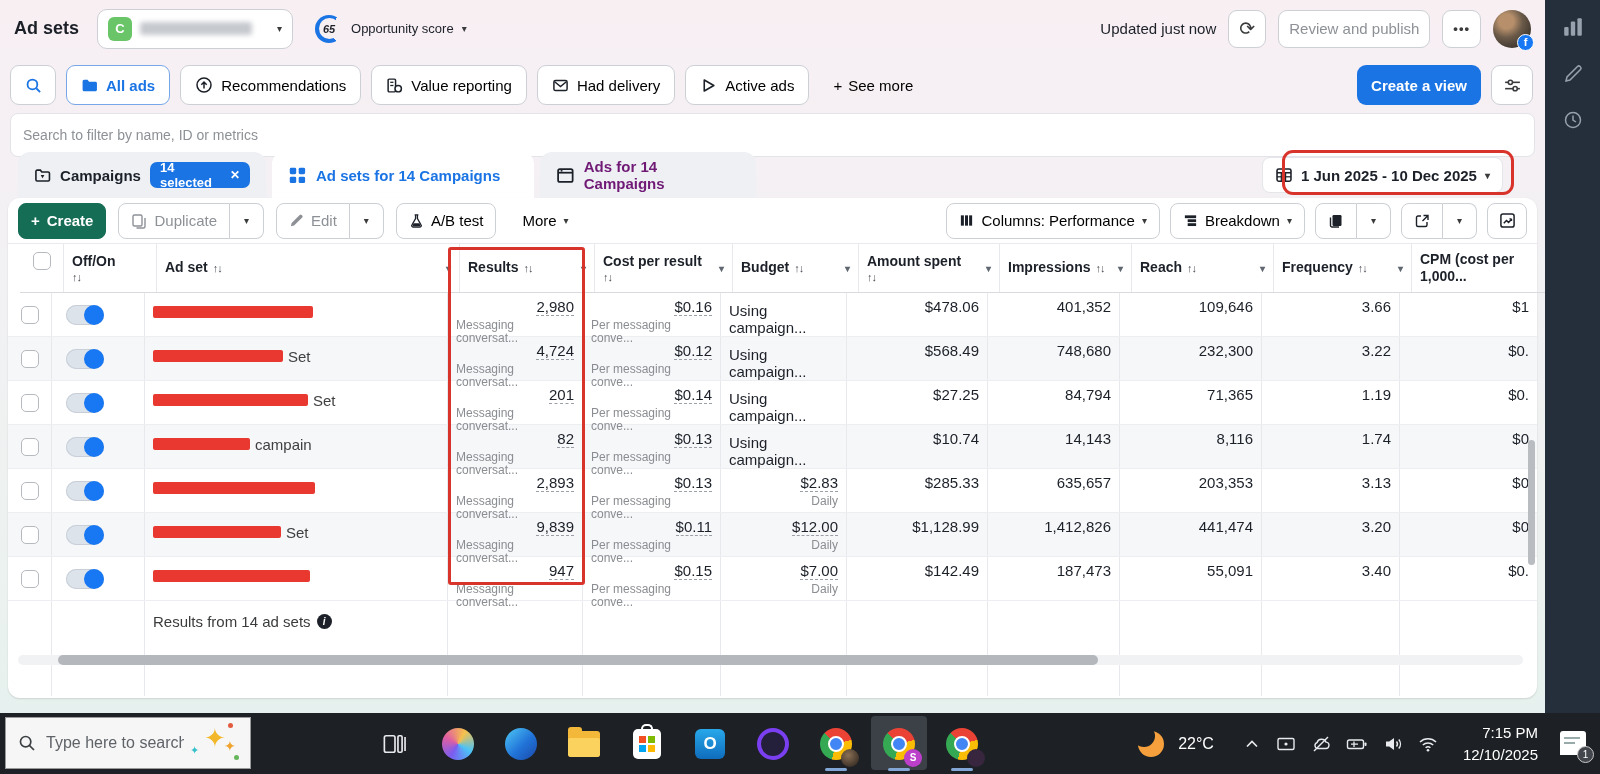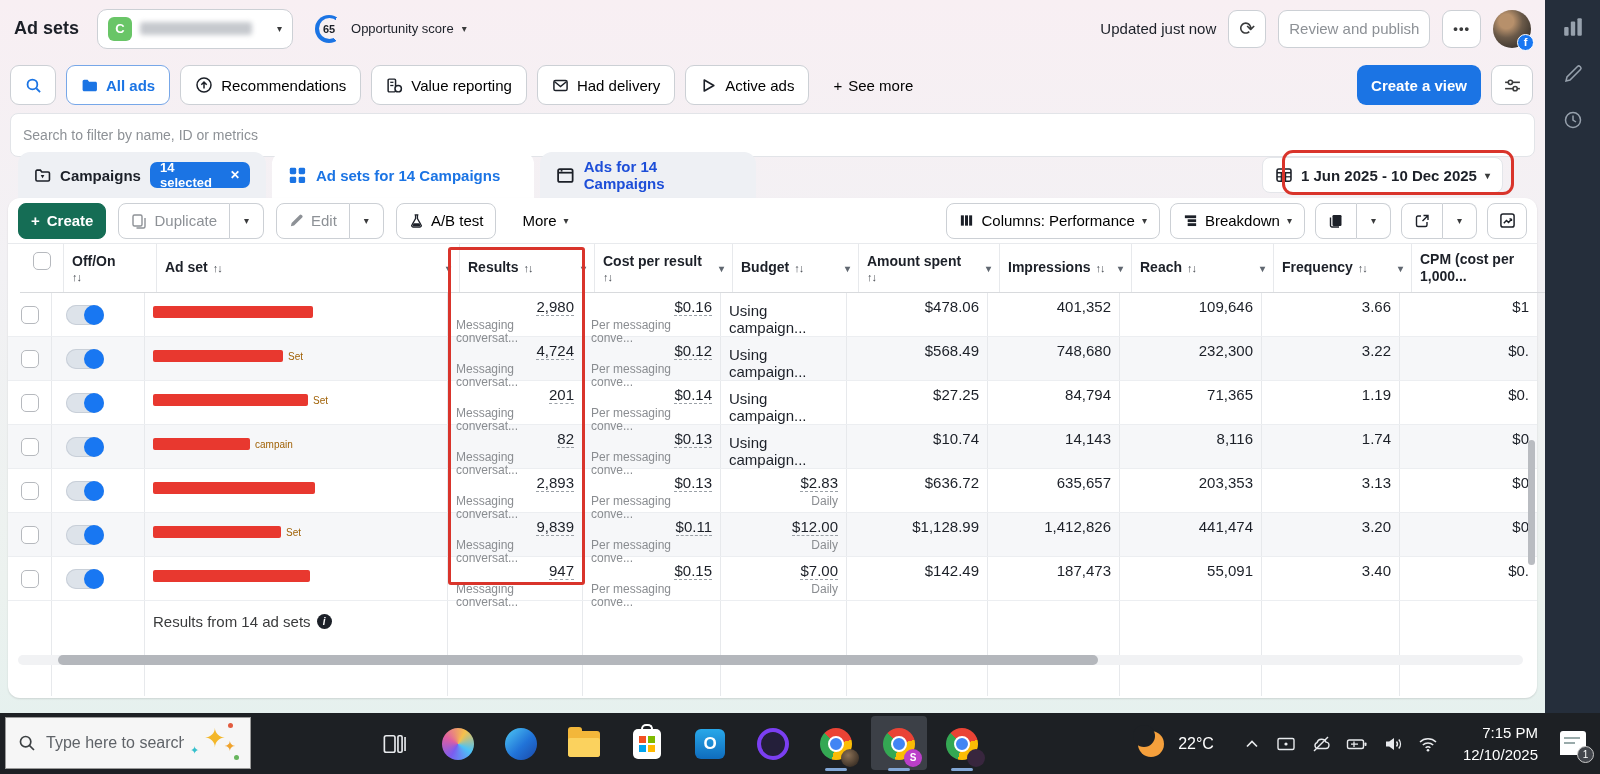--- a/index.html
+++ b/index.html
@@ -13,21 +13,21 @@
   .page-title { font-size:18px; font-weight:700; margin-left:14px; }
   .account-pill { margin-left:18px; width:196px; height:40px; background:#fff; border:1px solid #ccd0d5;
     border-radius:10px; display:flex; align-items:center; padding:0 10px; gap:8px; }
   .acct-badge { width:24px; height:24px; border-radius:6px; background:#69c567; color:#fff; font-size:13px;
     font-weight:700; display:flex; align-items:center; justify-content:center; }
   .blurname { width:112px; height:13px; border-radius:3px; background:#c6c9ce; filter:blur(2.5px); }
   .caret { font-size:10px; color:#3a3b3c; }
   .acct-caret { margin-left:auto; }
   .opp-wrap { display:flex; align-items:center; gap:8px; margin-left:22px; }
   .ring { position:relative; width:28px; height:28px; border-radius:50%;
-    background:conic-gradient(from 150deg,#1b74e4 0 68%, transparent 68% 100%); }
+    background:conic-gradient(from 150deg,#1b74e4 0 68%, transparent 68% 100%);font-style:italic; }
   .ring::before { content:""; position:absolute; inset:3.5px; border-radius:50%; background:#f7f0f3; }
   .ring-num { position:absolute; inset:0; display:flex; align-items:center; justify-content:center;
     font-size:11px; font-weight:700; z-index:1; }
   .opp-label { font-size:13px; }
   .top-right { margin-left:auto; display:flex; align-items:center; gap:12px; margin-right:14px; }
   .updated { font-size:15px; }
   .iconbtn { height:38px; min-width:38px; background:#fff; border:1px solid #ccd0d5; border-radius:9px;
     display:flex; align-items:center; justify-content:center; font-size:15px; padding:0 10px; cursor:pointer; }
   .refresh-glyph { font-size:19px; color:#3a3b3c; }
   .review-btn { color:#8d9196; font-size:15px; font-weight:400; }
@@ -56,21 +56,21 @@
   .searchwrap input::placeholder { color:#8d9196; }
 
   
   .tabsrow { position:absolute; left:0; top:152px; width:1545px; height:46px; }
   .tab { position:absolute; bottom:0; height:46px; border-radius:12px 12px 0 0; display:flex;
     align-items:center; gap:9px; padding:0 16px; font-size:15px; font-weight:700; cursor:pointer; }
   .tab-inactive { background:#eef0f4; }
   .tab-active { background:#fff; color:#1b74e4; }
   .tab1 { left:18px; width:248px; }
   .tab2 { left:272px; width:262px; }
-  .tab3 { left:540px; width:216px; color:#1d4ed8; }
+  .tab3 { left:540px; width:216px; color:#701a75; }
   .sel-badge { background:#1b74e4; color:#fff; border-radius:7px; height:26px; display:flex; align-items:center;
     gap:9px; padding:0 10px; font-size:13px; font-weight:700; }
   .sel-x { font-size:12px; cursor:pointer; }
   .date-btn { position:absolute; right:42px; bottom:5px; height:36px; background:#fff; border:1px solid #e4e6ea;
     border-radius:8px; display:flex; align-items:center; gap:8px; padding:0 12px; font-size:15px; font-weight:700; cursor:pointer; }
 
   
   .card { position:absolute; left:8px; top:198px; width:1529px; height:500px; background:#fff;
     border-radius:12px; box-shadow:0 1px 2px rgba(0,0,0,.12); }
 
@@ -122,21 +122,21 @@
   .val { font-size:15px; line-height:17px; }
   .dotted { border-bottom:1px dashed #9aa0a6; }
   .sub { font-size:12px; color:#8a8d91; margin-top:3px; line-height:13px; }
   .budget-left { flex-direction:row; align-items:flex-start; padding-top:9px; font-size:15px; }
   .checkbox { width:18px; height:18px; border:1.5px solid #b6b9be; border-radius:5px; background:#fff; cursor:pointer; }
   .toggle { position:relative; width:38px; height:20px; border-radius:12px; background:#dde3ea;
     box-shadow:inset 0 0 0 1px #c8cfd8; cursor:pointer; }
   .toggle .knob { position:absolute; right:0; top:0; width:20px; height:20px; border-radius:50%; background:#1877f2; }
   .namewrap { flex-direction:row; align-items:center; padding-top:0; }
   .redact { display:inline-block; height:12px; background:#e8382f; border-radius:2px; margin-right:5px; }
-  .namelink { color:#a16207; font-size:10px; text-decoration:none; cursor:pointer; white-space:nowrap; }
+  .namelink { color:#404040; font-size:15px; text-decoration:none; cursor:pointer; white-space:nowrap; }
 
   .tfoot { display:flex; height:95px; }
   .fcell { border-right:1px solid #e7e9ec; padding:12px 8px; }
   .fcell:last-child { border-right:none; }
   .foot-label { font-size:15px; color:#3a3b3c; display:flex; align-items:flex-start; gap:6px; }
   .info-dot { width:15px; height:15px; border-radius:50%; background:#1c2028; color:#fff; font-size:10px;
     font-style:italic; font-weight:700; display:inline-flex; align-items:center; justify-content:center; margin-top:1px; }
 
   .hscroll-track { position:absolute; left:10px; top:457px; width:1505px; height:10px; border-radius:6px; background:#f1f2f4; }
   .hscroll-thumb { position:absolute; left:40px; top:0; width:1040px; height:10px; border-radius:6px; background:#b4b7bc; cursor:pointer; }
@@ -675,21 +675,21 @@
           </div>
         <div class="cell col-cost num">
             <span class="val dotted">$0.13</span>
             <span class="sub">Per messaging conve...</span>
           </div>
         <div class="cell col-budget num">
             <span class="val dotted">$2.83</span>
             <span class="sub">Daily</span>
           </div>
         <div class="cell col-spent num">
-            <span class="val">$636.72</span>
+            <span class="val">$285.33</span>
           </div>
         <div class="cell col-impr num">
             <span class="val">635,657</span>
           </div>
         <div class="cell col-reach num">
             <span class="val">203,353</span>
           </div>
         <div class="cell col-freq num">
             <span class="val">3.13</span>
           </div>

